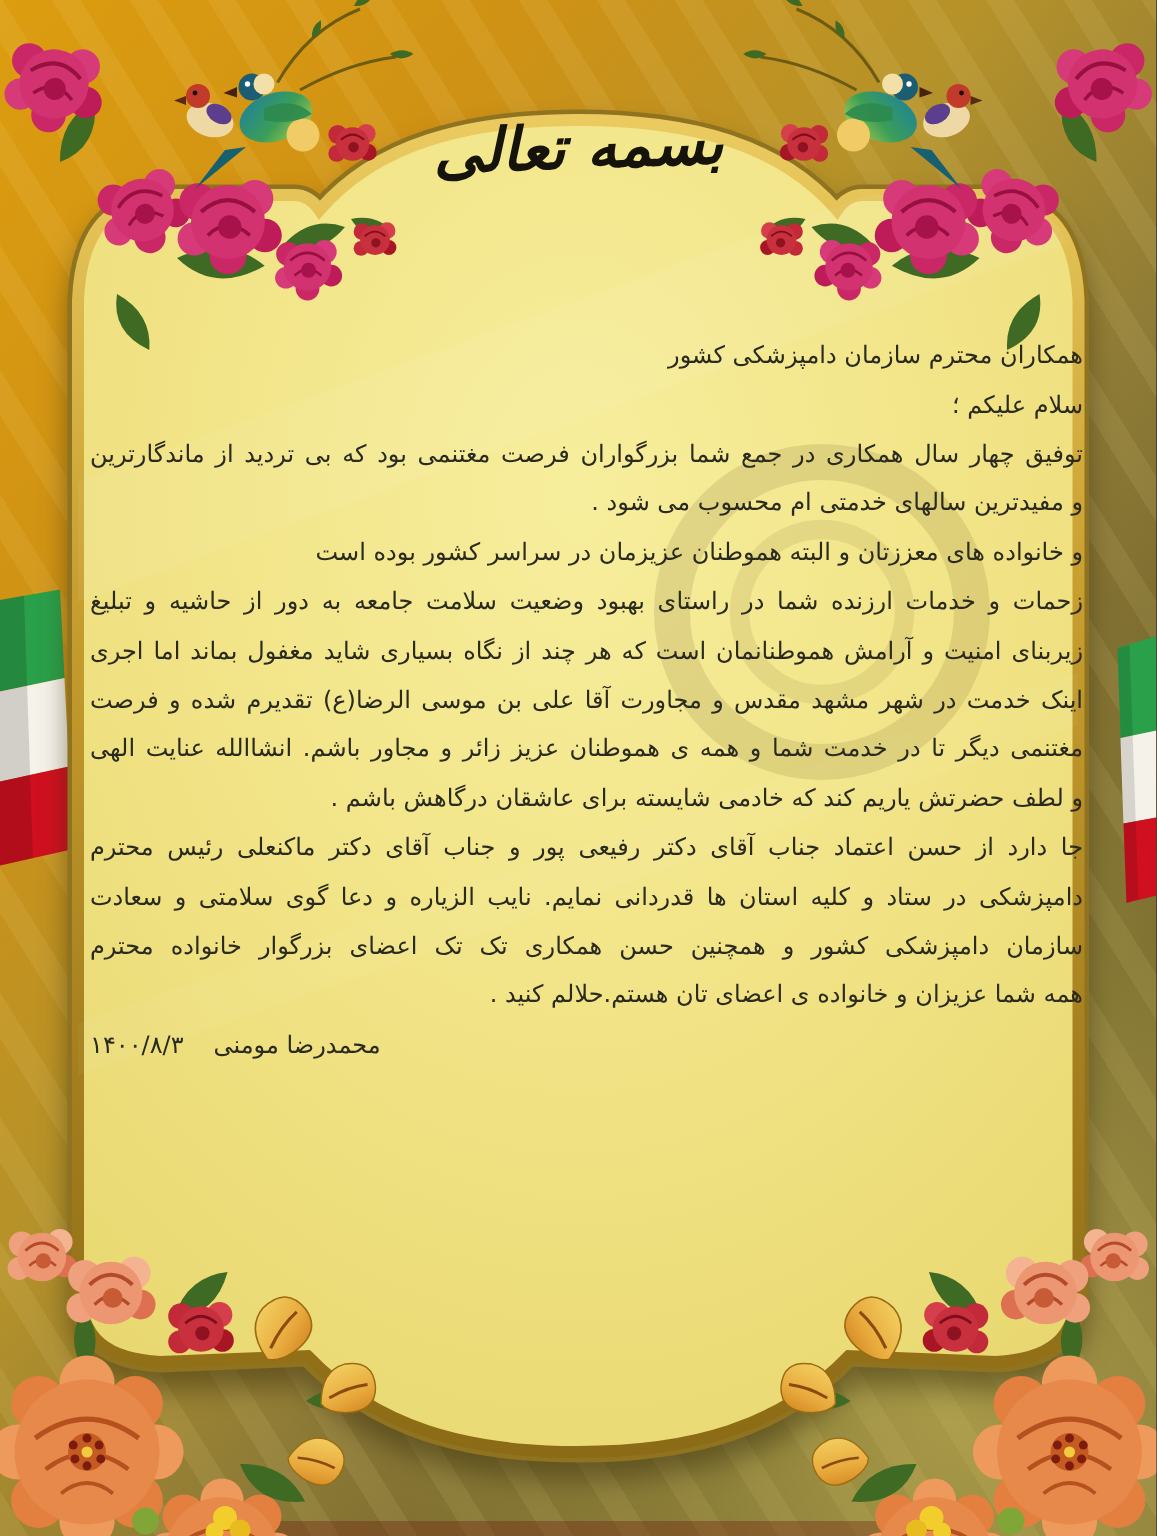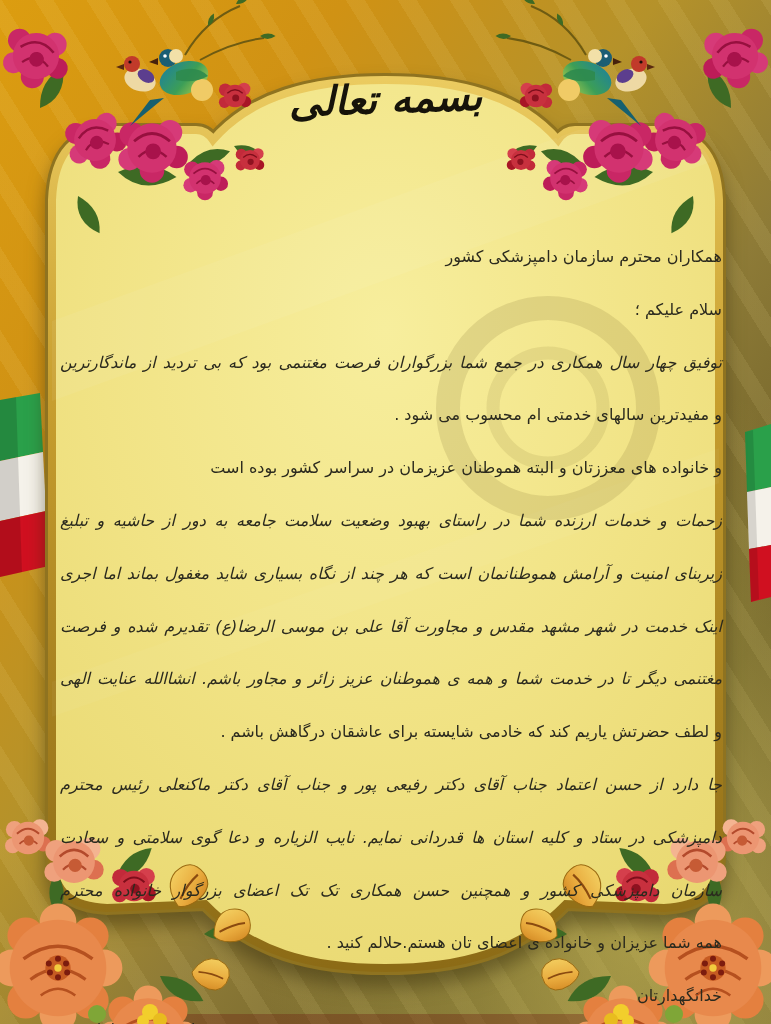--- a/index.html
+++ b/index.html
@@ -10,22 +10,22 @@
            repeating-linear-gradient(58deg, rgba(255,236,160,.09) 0 16px, rgba(0,0,0,0) 16px 44px),
            linear-gradient(128deg,#DC9D10 0%,#D09214 22%,#B5922A 42%,#8E7B37 60%,#6C5F28 80%,#786931 100%);}
   .layer{position:absolute;inset:0;}
   svg{display:block;}
   
   .bismillah{position:absolute;top:76px;left:0;right:0;text-align:center;
     direction:rtl;font-size:40px;font-weight:bold;font-style:italic;
     color:#16130a;transform:rotate(-2deg);letter-spacing:1px;}
   .letter-body{position:absolute;top:221px;right:49px;width:662px;
     direction:rtl;text-align:right;color:#2b2a1e;font-size:16px;line-height:32.8px;}
-  .letter-body .line{white-space:nowrap;margin-top:20px;}
-  .letter-body .line.fill{white-space:normal;text-align:justify;text-align-last:justify;font-style:italic;}
+  .letter-body .line{white-space:nowrap;}
+  .letter-body .line.fill{white-space:normal;text-align:justify;text-align-last:justify;}
   .sig-line{direction:rtl;text-align:left;padding-right:342px;white-space:nowrap;
     margin-top:1px;font-size:16px;color:#2b2a1e;}
   .sig-date{margin-right:20px;}
 </style>
 </head>
 <body>
 
 <div class="stage">
 
   <svg class="layer" width="771" height="1024" viewBox="0 0 771 1024">
@@ -219,19 +219,18 @@
     <div class="line">و خانواده های معززتان و البته هموطنان عزیزمان در سراسر کشور بوده است</div>
     <div class="line fill">زحمات و خدمات ارزنده شما در راستای بهبود وضعیت سلامت جامعه به دور از حاشیه و تبلیغ</div>
     <div class="line fill">زیربنای امنیت و آرامش هموطنانمان است که هر چند از نگاه بسیاری شاید مغفول بماند اما اجری</div>
     <div class="line fill">اینک خدمت در شهر مشهد مقدس و مجاورت آقا علی بن موسی الرضا(ع) تقدیرم شده و فرصت</div>
     <div class="line fill">مغتنمی دیگر تا در خدمت شما و همه ی هموطنان عزیز زائر و مجاور باشم. انشاالله عنایت الهی</div>
     <div class="line">و لطف حضرتش یاریم کند که خادمی شایسته برای عاشقان درگاهش باشم .</div>
     <div class="line fill">جا دارد از حسن اعتماد جناب آقای دکتر رفیعی پور و جناب آقای دکتر ماکنعلی رئیس محترم</div>
     <div class="line fill">دامپزشکی در ستاد و کلیه استان ها قدردانی نمایم. نایب الزیاره و دعا گوی سلامتی و سعادت</div>
     <div class="line fill">سازمان دامپزشکی کشور و همچنین حسن همکاری تک تک اعضای بزرگوار خانواده محترم</div>
     <div class="line">همه شما عزیزان و خانواده ی اعضای تان هستم.حلالم کنید .</div>
-    <div class="line">خدانگهدارتان</div>
     <div class="sig-line">
       <span class="sig-name">محمدرضا مومنی</span><span class="sig-date">۱۴۰۰/۸/۳</span>
     </div>
   </div>
 
 </div>
 
 </body></html>

